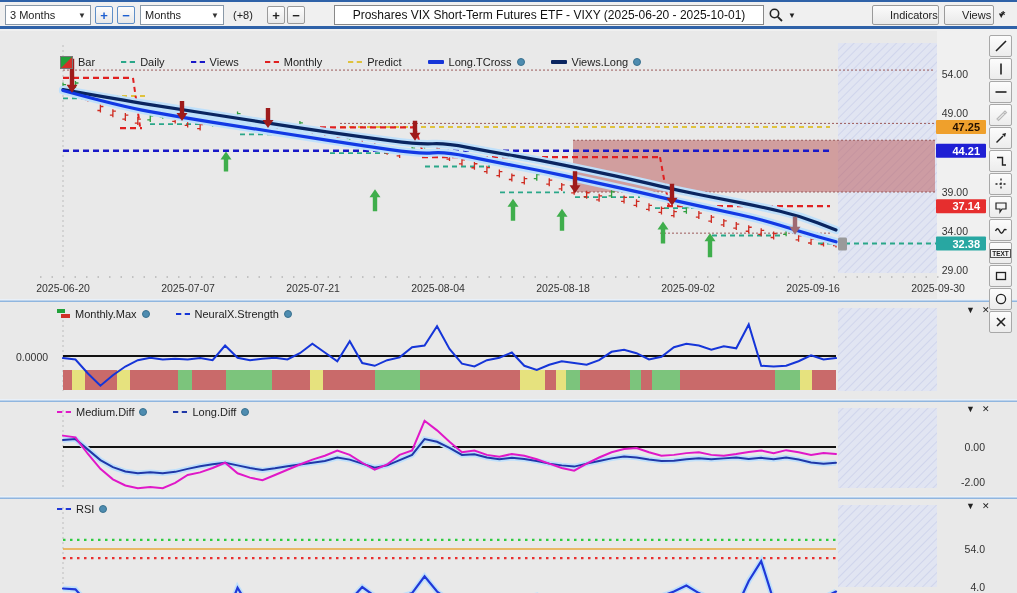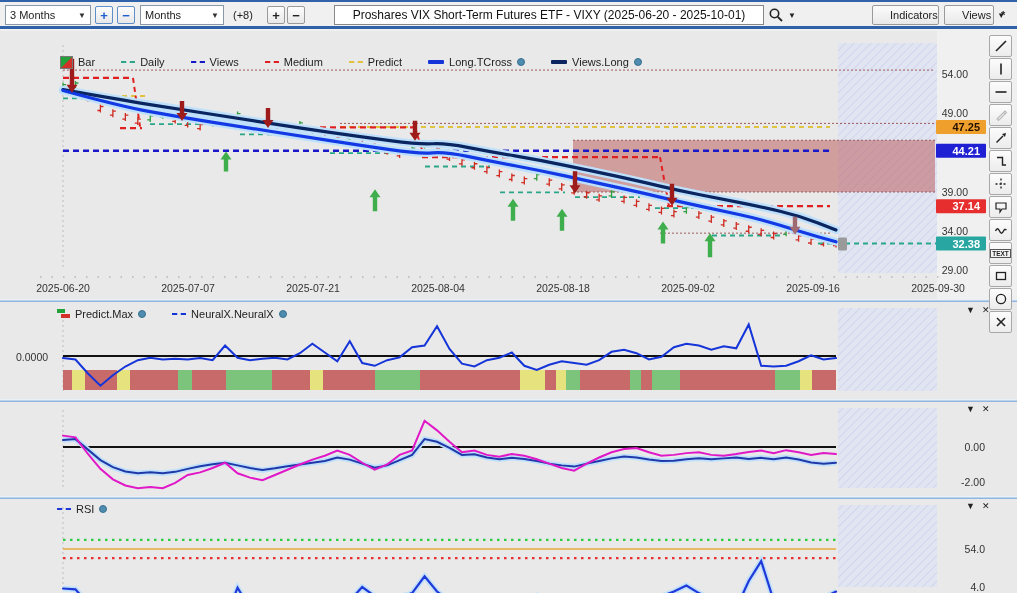--- a/index.html
+++ b/index.html
@@ -325,21 +325,21 @@
       <div class="item">
         <span class="sw-dash" style="border-top-color: rgb(42, 167, 137);"></span>
         <span>Daily</span>
       </div>
       <div class="item">
         <span class="sw-dash" style="border-top-color: rgb(24, 24, 200);"></span>
         <span>Views</span>
       </div>
       <div class="item">
         <span class="sw-dash" style="border-top-color: rgb(224, 32, 32);"></span>
-        <span>Medium</span>
+        <span>Monthly</span>
       </div>
       <div class="item">
         <span class="sw-dash" style="border-top-color: rgb(223, 194, 61);"></span>
         <span>Predict</span>
       </div>
       <div class="item">
         <span class="sw-thick" style="background: rgb(21, 53, 216);"></span>
         <span>Long.TCross</span>
         <span class="info-dot"></span>
       </div>
@@ -348,26 +348,38 @@
         <span>Views.Long</span>
         <span class="info-dot"></span>
       </div>
     </div>
   <div class="legend" id="legend-neural" style="left:57px; top:305px;">
       <div class="item">
         <span class="sw-barpair">
           <i style="left:0;top:0;width:8px;height:4px;background:#21a13a"></i>
           <i style="left:4px;top:5px;width:9px;height:4px;background:#d23028"></i>
         </span>
-        <span>Predict.Max</span>
+        <span>Monthly.Max</span>
         <span class="info-dot"></span>
       </div>
       <div class="item">
         <span class="sw-dash" style="border-top-color: rgb(21, 53, 216);"></span>
-        <span>NeuralX.NeuralX</span>
+        <span>NeuralX.Strength</span>
+        <span class="info-dot"></span>
+      </div>
+    </div>
+  <div class="legend" id="legend-diff" style="left:57px; top:403px;">
+      <div class="item">
+        <span class="sw-dash" style="border-top-color: rgb(224, 24, 200);"></span>
+        <span>Medium.Diff</span>
+        <span class="info-dot"></span>
+      </div>
+      <div class="item">
+        <span class="sw-dash" style="border-top-color: rgb(32, 56, 168);"></span>
+        <span>Long.Diff</span>
         <span class="info-dot"></span>
       </div>
     </div>
   <div class="legend" id="legend-rsi" style="left:57px; top:500px;">
       <div class="item">
         <span class="sw-dash" style="border-top-color: rgb(32, 56, 216);"></span>
         <span>RSI</span>
         <span class="info-dot"></span>
       </div>
     </div>

